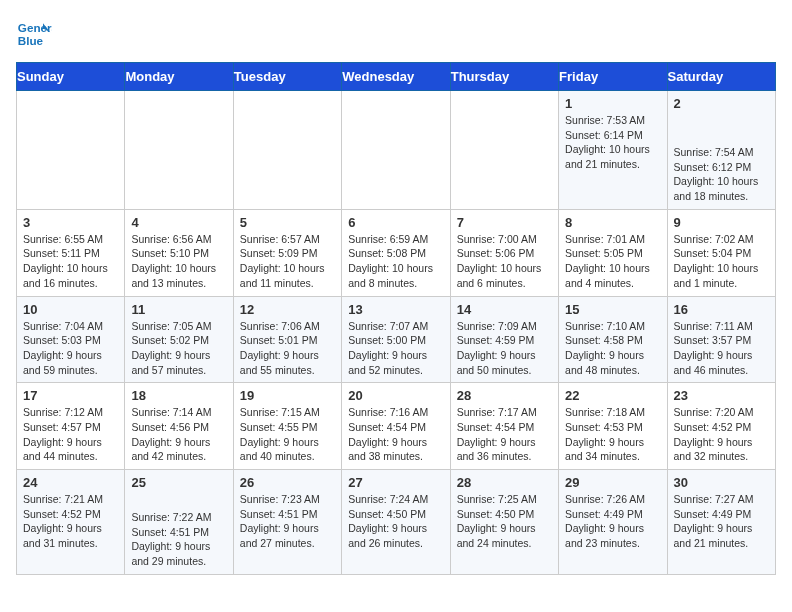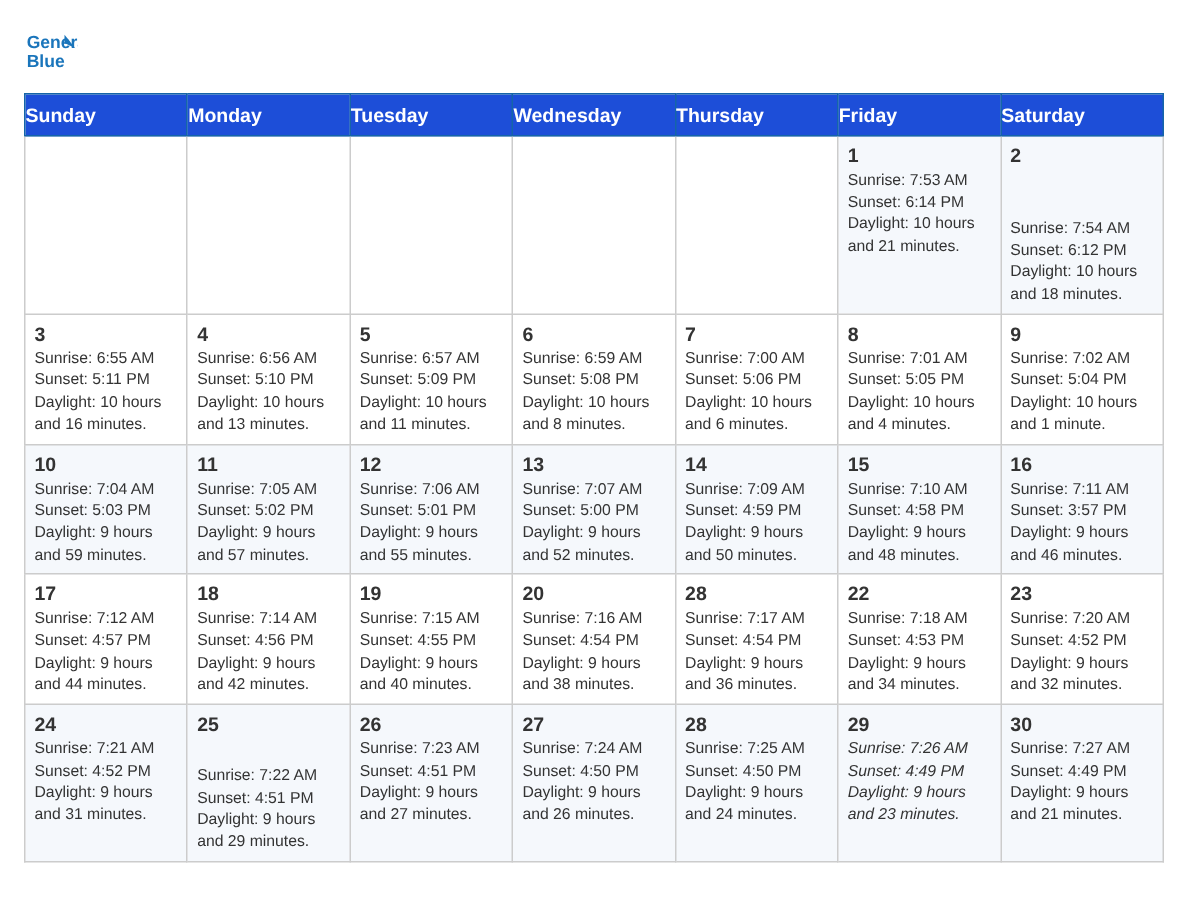--- a/index.html
+++ b/index.html
@@ -289,21 +289,21 @@
 Daylight: 9 hours and 26 minutes.</div>
         </td>
         <td>
           <span class="day-num">28</span>
           <div class="day-info" style="white-space: pre-line;">Sunrise: 7:25 AM
 Sunset: 4:50 PM
 Daylight: 9 hours and 24 minutes.</div>
         </td>
         <td>
           <span class="day-num">29</span>
-          <div class="day-info" style="white-space: pre-line; font-style: italic;">Sunrise: 7:26 AM
+          <div class="day-info" style="white-space: pre-line;">Sunrise: 7:26 AM
 Sunset: 4:49 PM
 Daylight: 9 hours and 23 minutes.</div>
         </td>
         <td>
           <span class="day-num">30</span>
           <div class="day-info" style="white-space: pre-line;">Sunrise: 7:27 AM
 Sunset: 4:49 PM
 Daylight: 9 hours and 21 minutes.</div>
         </td>
       </tr>

